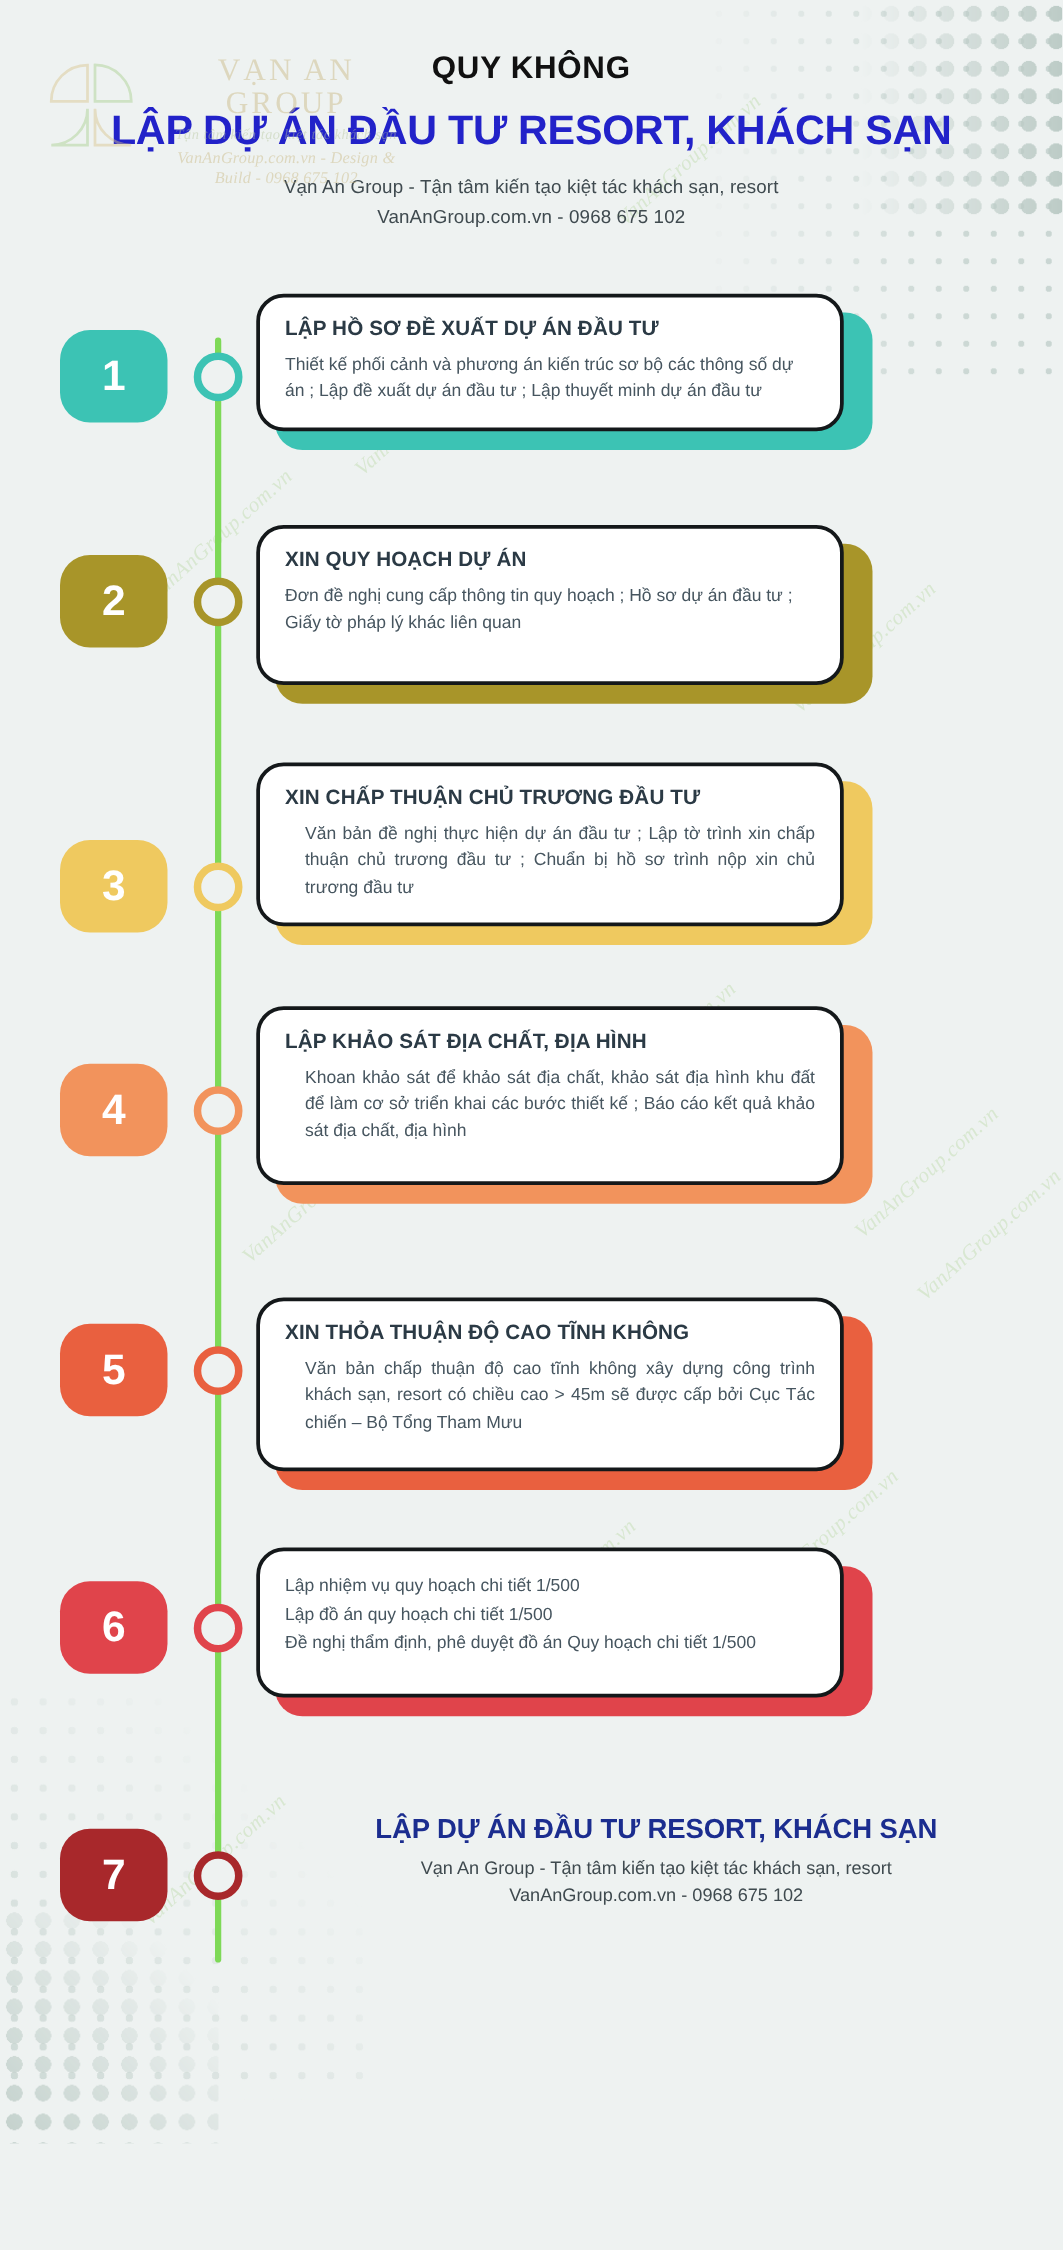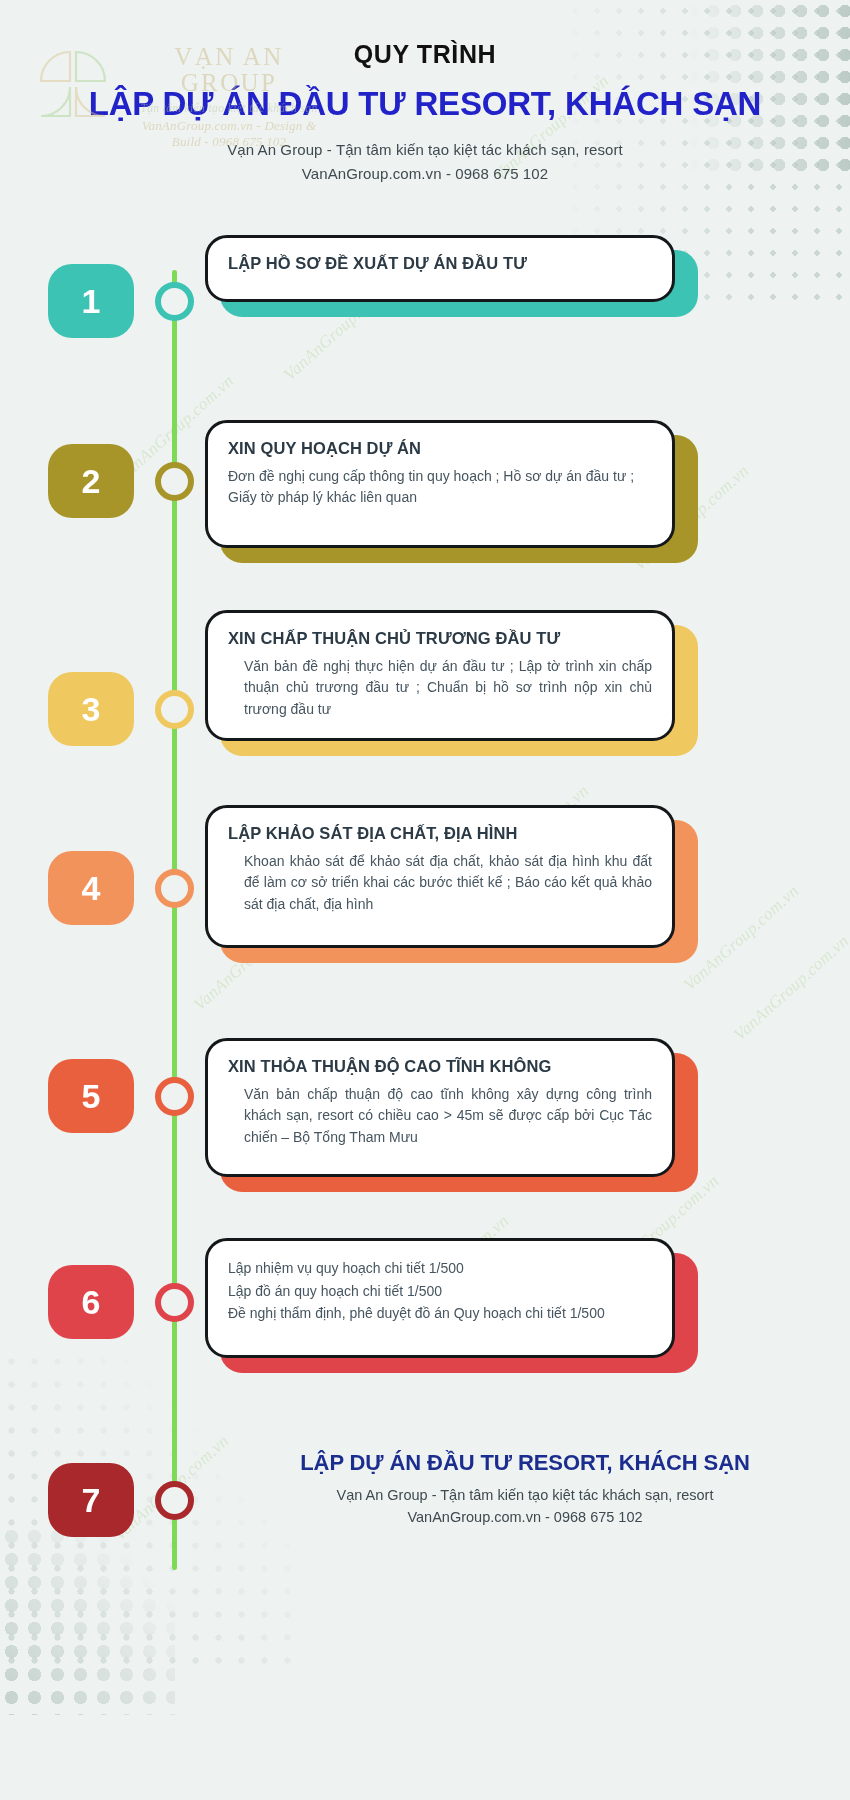--- a/index.html
+++ b/index.html
@@ -154,38 +154,39 @@
       <path d="M40 39 L40 68 L11 68 A29 29 0 0 0 40 39 Z" fill="none" stroke="#a9cf8e" stroke-width="2.2"></path>
       <path d="M46 39 L46 68 L75 68 A29 29 0 0 1 46 39 Z" fill="none" stroke="#d8c48d" stroke-width="2.2"></path>
     </svg>
     <div class="logo-txt">
       <div class="logo-name">VẠN AN GROUP</div>
       <div class="logo-tag">Tận tâm kiến tạo kiệt tác khách sạn</div>
       <div class="logo-url">VanAnGroup.com.vn - Design &amp; Build - 0968 675 102</div>
     </div>
   </div>
 
-  <div class="kicker">QUY TRÌNH</div>
+  <div class="kicker">QUY KHÔNG</div>
   <div class="maintitle">LẬP DỰ ÁN ĐẦU TƯ RESORT, KHÁCH SẠN</div>
   <div class="sub1">Vạn An Group - Tận tâm kiến tạo kiệt tác khách sạn, resort</div>
   <div class="sub2">VanAnGroup.com.vn - 0968 675 102</div>
 </div>
 
 <div class="timeline">
   <div class="spine"></div>
 
   <div class="step">
     <div class="badge" style="left:48px;top:44px;background:#3cc3b4">
       <span>1</span>
     </div>
     <div class="ring" style="top:62px;border-color:#3cc3b4"></div>
     <div class="cardwrap" style="top:15px">
       <div class="shadowblk" style="background:#3cc3b4"></div>
       <div class="card">
         <h3>LẬP HỒ SƠ ĐỀ XUẤT DỰ ÁN ĐẦU TƯ</h3>
+        <p>Thiết kế phối cảnh và phương án kiến trúc sơ bộ các thông số dự án ; Lập đề xuất dự án đầu tư ; Lập thuyết minh dự án đầu tư</p>
       </div>
     </div>
   </div>
 
   <div class="step">
     <div class="badge" style="left:48px;top:224px;background:#a89529">
       <span>2</span>
     </div>
     <div class="ring" style="top:242px;border-color:#a89529"></div>
     <div class="cardwrap" style="top:200px">

